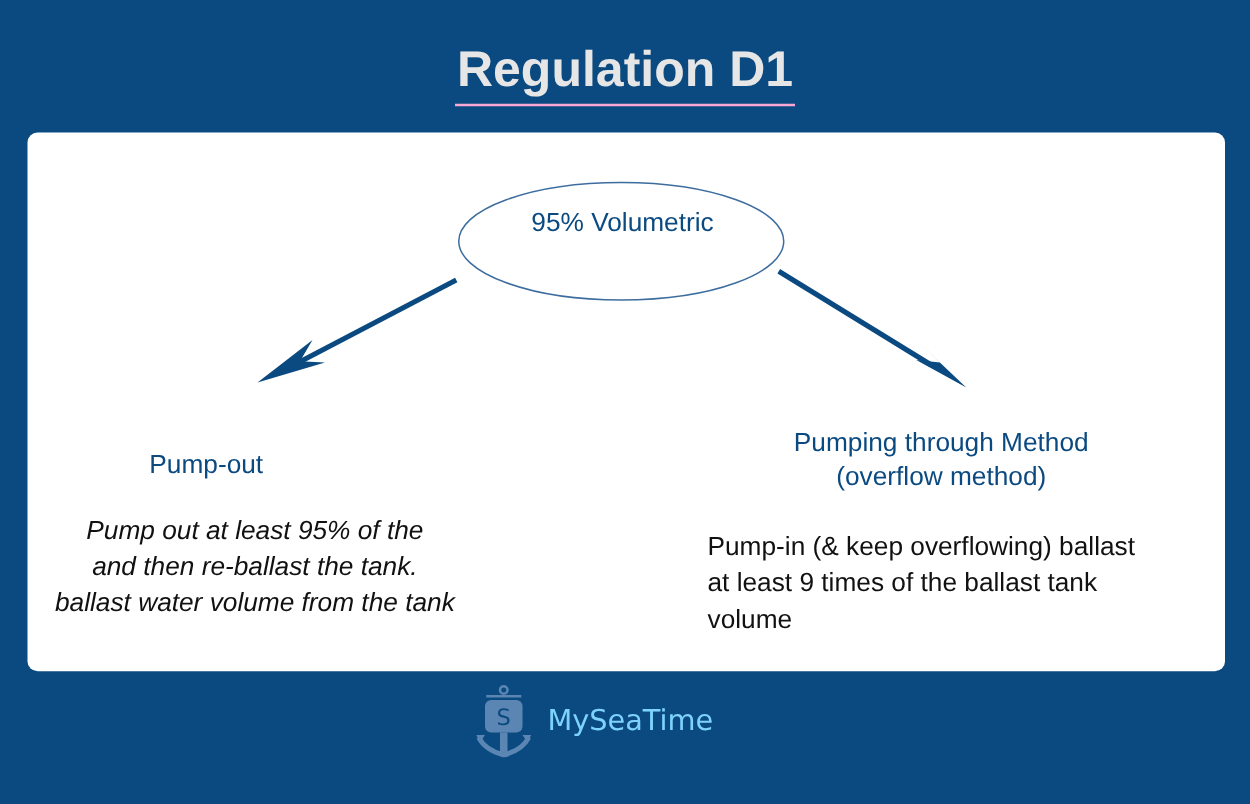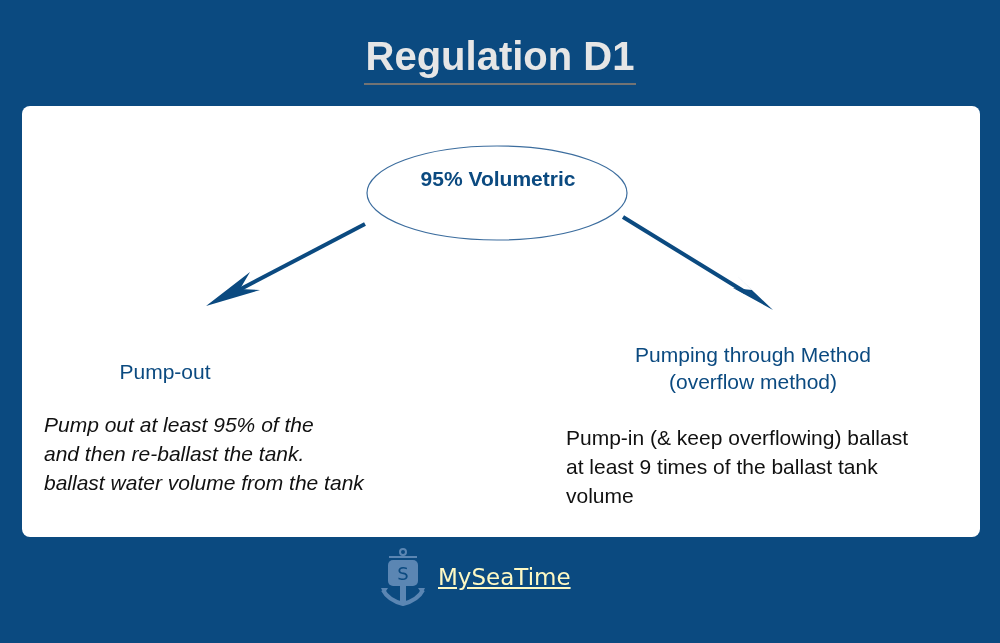--- a/index.html
+++ b/index.html
@@ -1,26 +1,26 @@
 <!DOCTYPE html>
 <html><head>
 <meta charset="utf-8">
 <style>
   html, body { margin:0; padding:0; }
   body { width:1000px; height:643px; background:#0b4a80; position:relative; overflow:hidden; font-family:"Liberation Sans", sans-serif; }
   .title { position:absolute; left:0; width:1000px; top:33px; text-align:center; }
-  .title span { display:inline-block; color:#e6e6e6; font-weight:bold; font-size:40px; line-height:46px; padding:0 2px 4px; border-bottom:2px solid #737373; }
+  .title span { display:inline-block; color:#e6e6e6; font-weight:bold; font-size:40px; line-height:46px; padding:0 2px 4px; border-bottom:2px solid #f9a8d4; }
   .card { position:absolute; left:22px; top:106px; width:958px; height:431px; background:#fff; border-radius:8px; }
   svg.diag { position:absolute; left:0; top:0; }
-  .ellipse-text { position:absolute; left:383px; top:164px; width:230px; text-align:center; color:#0b4a80; font-size:21px; line-height:30px;font-weight:bold; }
+  .ellipse-text { position:absolute; left:383px; top:164px; width:230px; text-align:center; color:#0b4a80; font-size:21px; line-height:30px; }
   .heading { position:absolute; color:#0b4a80; font-size:21px; line-height:27px; text-align:center; }
   .body-text { position:absolute; color:#111; font-size:21px; line-height:29px; }
-  .italic { font-style:italic; }
+  .italic { font-style:italic;text-align:center; }
   .logo { position:absolute; left:380px; top:548px; display:flex; align-items:center; }
-  .logo-text { color:#fef9c3; font-family:"DejaVu Sans", sans-serif; font-size:23px; margin-left:12px;text-decoration:underline; }
+  .logo-text { color:#7dd3fc; font-family:"DejaVu Sans", sans-serif; font-size:23px; margin-left:12px; }
 </style>
 </head>
 <body>
 
 <div class="title">
   <span>Regulation D1</span>
 </div>
 
 <div class="card"></div>
 

